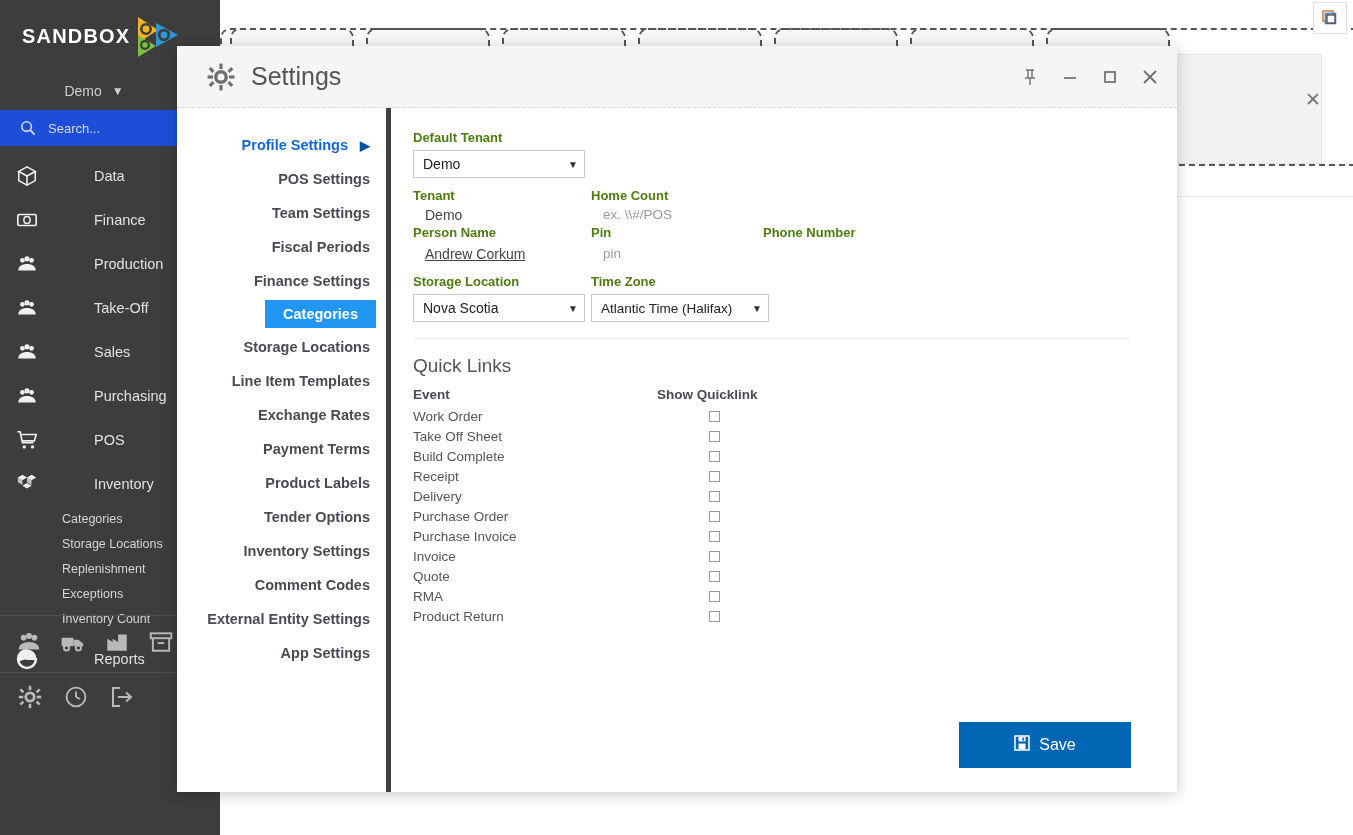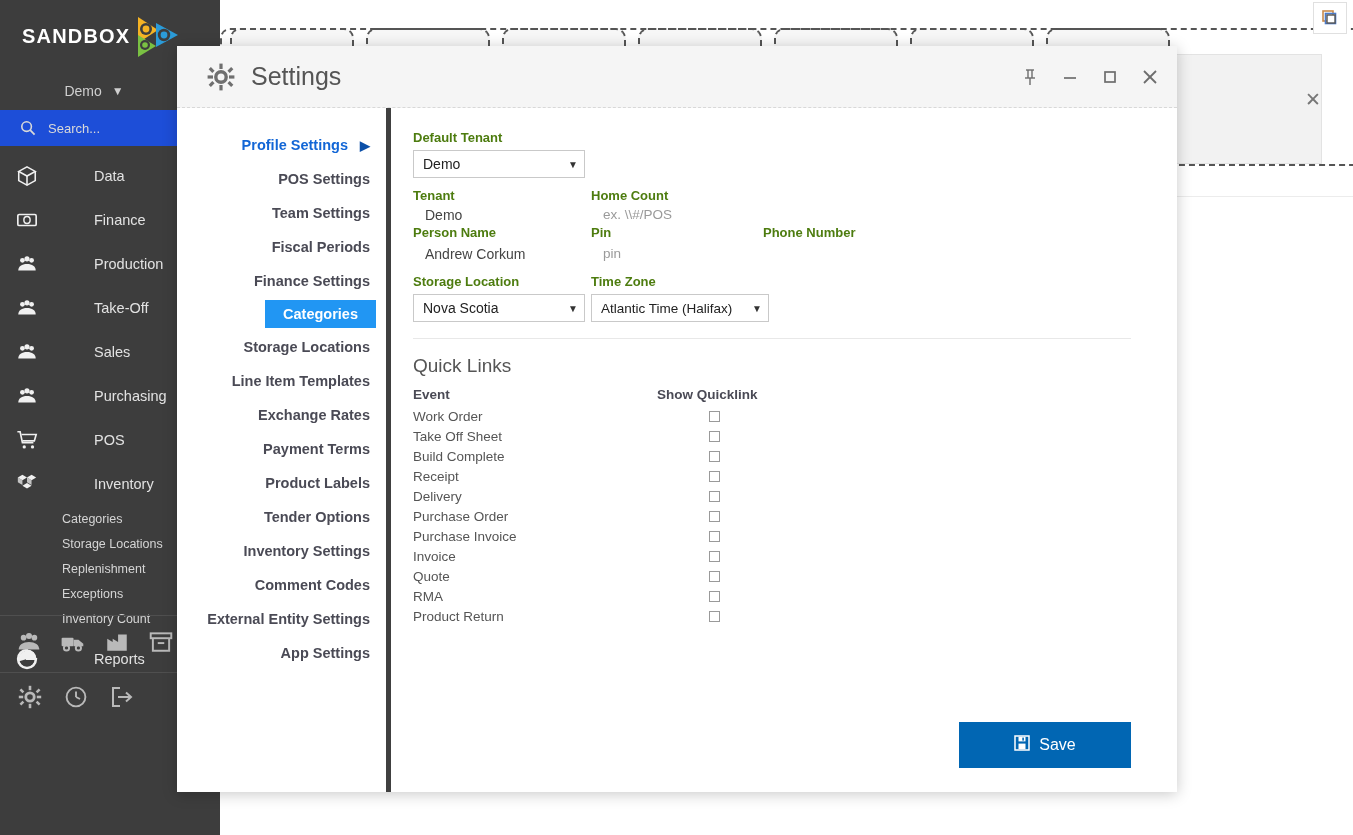--- a/index.html
+++ b/index.html
@@ -445,21 +445,21 @@
             </div>
             <div class="col-b">
               <div class="flabel">Home Count</div>
               <div class="fplace" style="margin-top:4px;">ex. \\#/POS</div>
             </div>
           </div>
 
           <div class="row" style="margin-top:2px;">
             <div class="col-a">
               <div class="flabel">Person Name</div>
-              <div class="fvalue" style="margin-top:6px;">Andrew Corkum</div>
+              <div class="fvalue" style="margin-top:6px;text-decoration:underline;">Andrew Corkum</div>
             </div>
             <div class="col-b">
               <div class="flabel">Pin</div>
               <div class="fplace" style="margin-top:6px;">pin</div>
             </div>
             <div style="width:180px;">
               <div class="flabel">Phone Number</div>
               <div class="fvalue" style="margin-top:6px;"></div>
             </div>
           </div>

